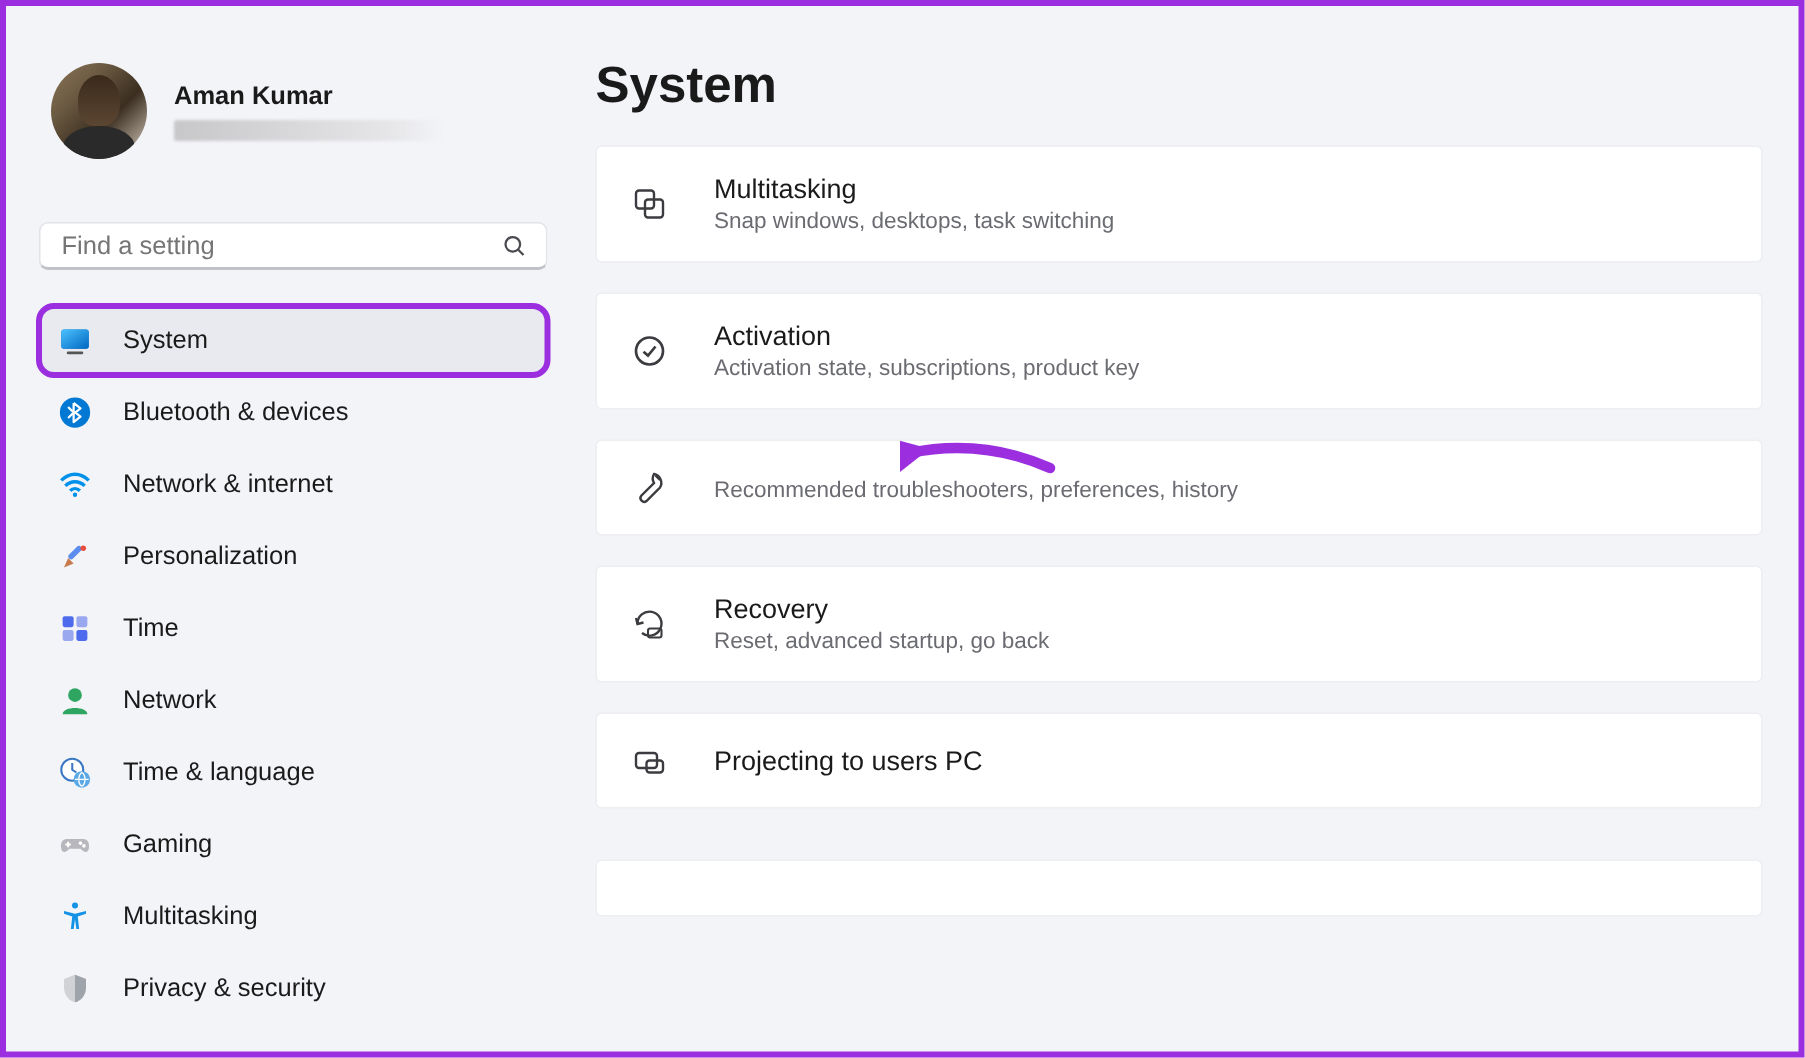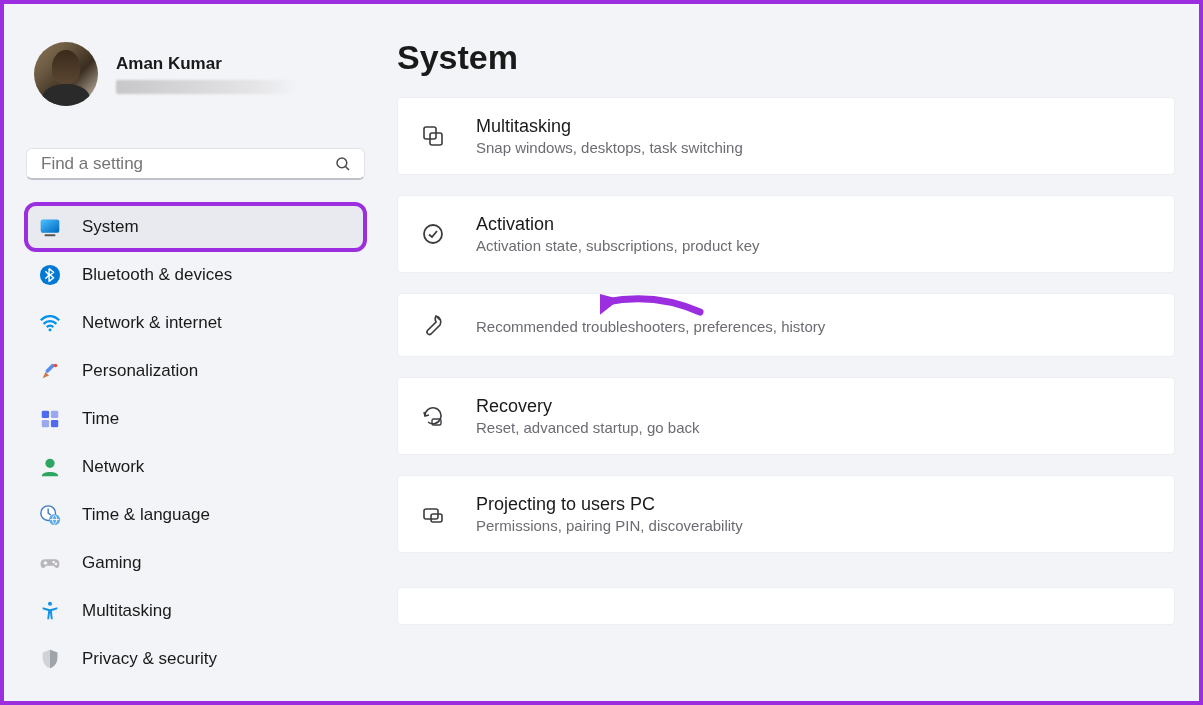--- a/index.html
+++ b/index.html
@@ -311,21 +311,20 @@
       <div class="gap"></div>
       <div class="card">
         <span class="card-icon">
           <svg width="24" height="24" viewBox="0 0 24 24" fill="none" stroke="#3c3c40" stroke-width="1.6">
             <rect x="3" y="7" width="14" height="10" rx="2"></rect>
             <rect x="10" y="12" width="11" height="8" rx="2"></rect>
           </svg>
         </span>
         <div class="card-text">
           <div class="card-title">Projecting to users PC</div>
-          <div class="card-desc">Permissions, pairing PIN, discoverability</div>
         </div>
       </div>
       <div class="gap"></div>
       <div class="gap"></div>
       <div class="card"></div>
     </div>
 </div>
 
 <svg class="arrow" width="110" height="40">
   <defs>

